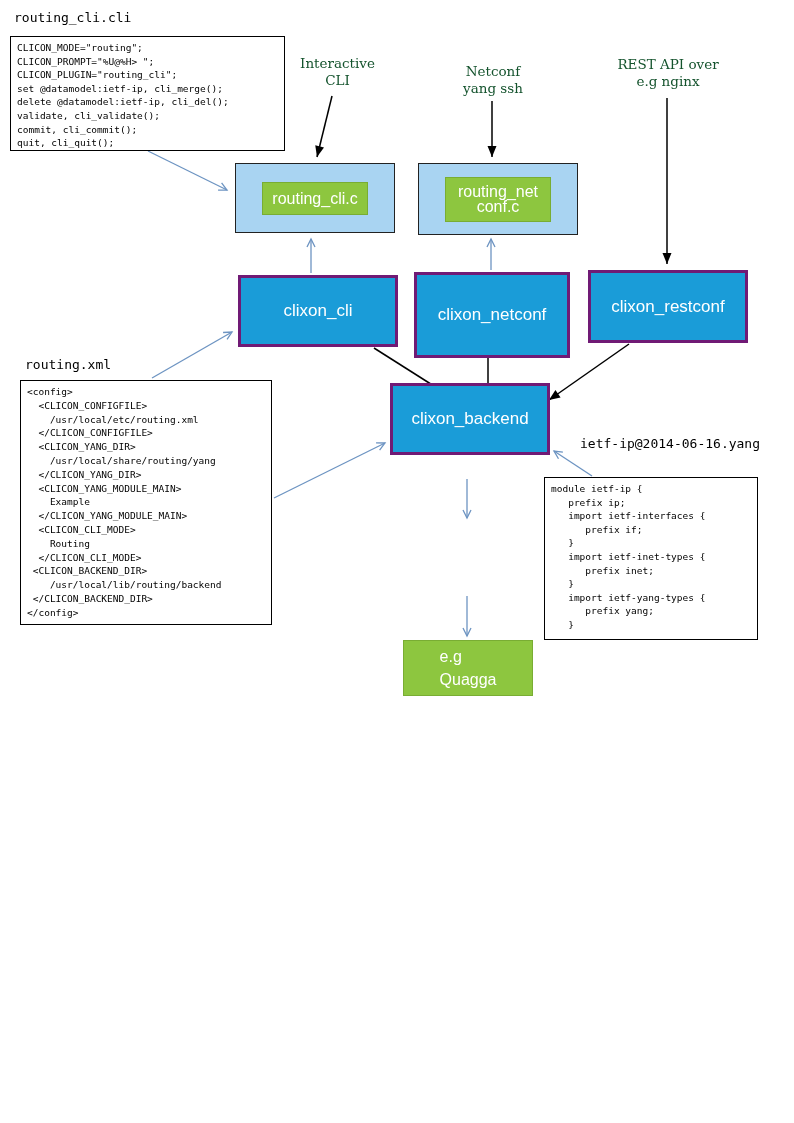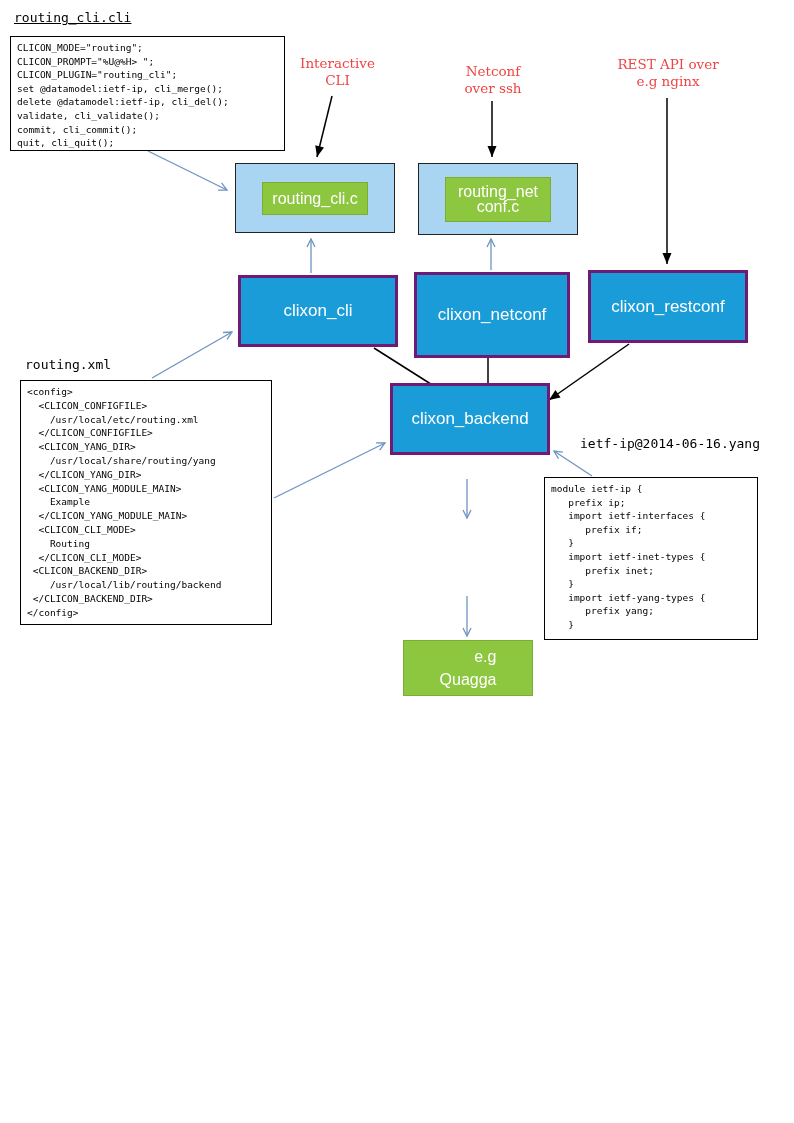--- a/index.html
+++ b/index.html
@@ -5,21 +5,21 @@
   html,body{margin:0;padding:0;background:#ffffff;}
   .canvas{
     position:relative;width:794px;height:1123px;background:#ffffff;overflow:hidden;
     font-family:"DejaVu Sans", sans-serif;
   }
   .abs{position:absolute;box-sizing:border-box;}
   .filelabel{
     font-family:"DejaVu Sans Mono", monospace;font-size:13px;color:#000;white-space:pre;
   }
   .annot{
-    font-family:"DejaVu Serif", serif;font-size:13.5px;color:#ef4444;
+    font-family:"DejaVu Serif", serif;font-size:13.5px;color:#14532d;
     text-align:center;white-space:pre-line;line-height:17px;
   }
   .codebox{
     margin:0;background:#fff;border:1px solid #000;
     font-family:"DejaVu Sans Mono", monospace;font-size:9.5px;line-height:13.6px;
     color:#000;white-space:pre;padding:4px 6px;overflow:hidden;
   }
   .bluebox{
     background:var(--process-blue,#1a9cd8);border:3px solid #701a75;color:#fff;
     font-family:"Liberation Sans", sans-serif;font-size:17px;
@@ -31,21 +31,21 @@
   }
   .greeninner{
     background:var(--plugin-green,#8dc63f);border:1px solid #79ad33;color:#fff;
     font-family:"Liberation Sans", sans-serif;font-size:16px;line-height:15px;
     display:flex;align-items:center;justify-content:center;text-align:center;
     white-space:pre-line;box-sizing:border-box;
   }
   .greenbox{
     background:var(--plugin-green,#8dc63f);border:1px solid #79ad33;color:#fff;
     font-family:"Liberation Sans", sans-serif;font-size:16px;line-height:23px;
-    display:flex;align-items:center;justify-content:center;text-align:right;
+    display:flex;align-items:center;justify-content:center;text-align:left;
     white-space:pre-line;
   }
   svg.wires{position:absolute;left:0;top:0;pointer-events:none;}
   .wire-black{stroke:var(--wire-black,#000);stroke-width:1.5;}
   .wire-blue{stroke:var(--wire-blue,#6d94c2);stroke-width:1.3;}
 </style>
 </head>
 <body>
 
 <div class="canvas">
@@ -70,21 +70,21 @@
     <line class="wire-blue" x1="148" y1="151" x2="227" y2="190" marker-end="url(#mBlue)"></line>
     <line class="wire-blue" x1="311" y1="273" x2="311" y2="239" marker-end="url(#mBlue)"></line>
     <line class="wire-blue" x1="491" y1="270" x2="491" y2="239" marker-end="url(#mBlue)"></line>
     <line class="wire-blue" x1="152" y1="378" x2="232" y2="332" marker-end="url(#mBlue)"></line>
     <line class="wire-blue" x1="274" y1="498" x2="385" y2="443" marker-end="url(#mBlue)"></line>
     <line class="wire-blue" x1="592" y1="476" x2="554" y2="451" marker-end="url(#mBlue)"></line>
     <line class="wire-blue" x1="467" y1="479" x2="467" y2="518" marker-end="url(#mBlue)"></line>
     <line class="wire-blue" x1="467" y1="596" x2="467" y2="636" marker-end="url(#mBlue)"></line>
   </svg>
 
-  <div class="abs filelabel" style="left:14px;top:10px;text-decoration:underline;">routing_cli.cli</div>
+  <div class="abs filelabel" style="left:14px;top:10px;">routing_cli.cli</div>
   <pre class="abs codebox" style="left:10px;top:36px;width:275px;height:115px;">CLICON_MODE="routing";
 CLICON_PROMPT="%U@%H&gt; ";
 CLICON_PLUGIN="routing_cli";
 set @datamodel:ietf-ip, cli_merge();
 delete @datamodel:ietf-ip, cli_del();
 validate, cli_validate();
 commit, cli_commit();
 quit, cli_quit();</pre>
 
   <div class="abs filelabel" style="left:25px;top:357px;">routing.xml</div>
@@ -115,21 +115,21 @@
    import ietf-inet-types {
       prefix inet;
    }
    import ietf-yang-types {
       prefix yang;
    }</pre>
 
   <div class="abs annot" style="left:285px;top:55px;width:105px;">Interactive
 CLI</div>
   <div class="abs annot" style="left:448px;top:63px;width:90px;">Netconf
-over ssh</div>
+yang ssh</div>
   <div class="abs annot" style="left:602px;top:56px;width:132px;">REST API over
 e.g nginx</div>
 
   <div class="abs lightbox" style="left:235px;top:163px;width:160px;height:70px;">
     <div class="greeninner" style="width:106px;height:33px;">routing_cli.c</div>
   </div>
 
   <div class="abs lightbox" style="left:418px;top:163px;width:160px;height:72px;">
     <div class="greeninner" style="width:106px;height:45px;">routing_net
 conf.c</div>

